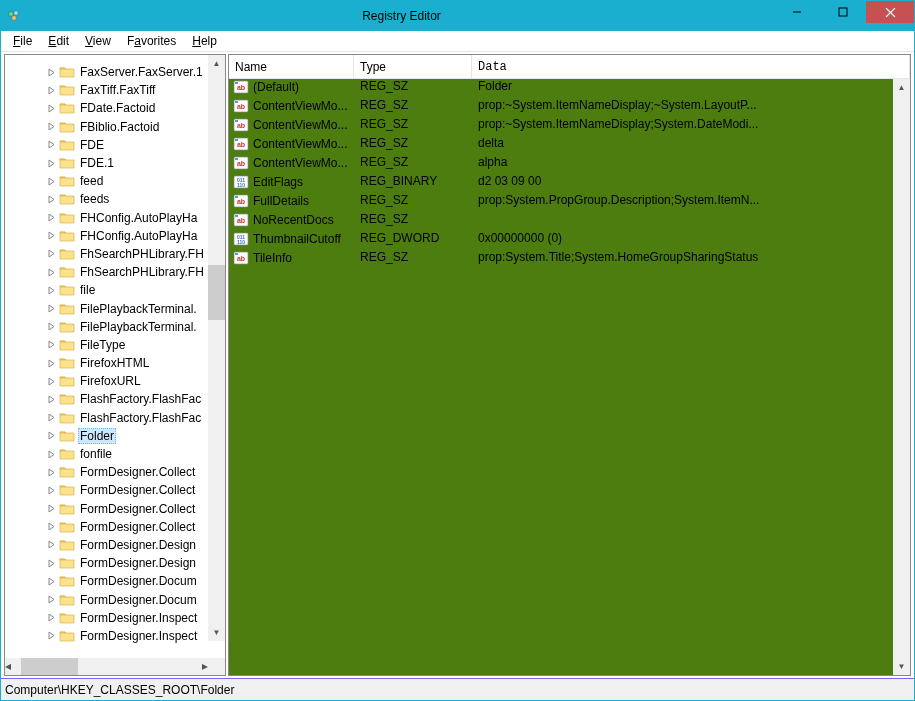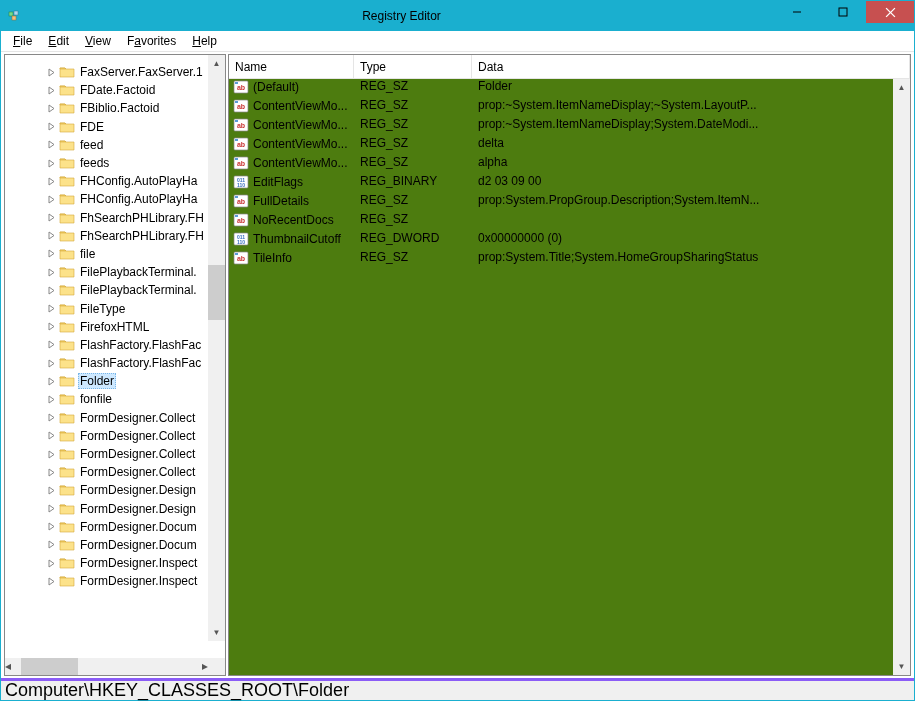--- a/index.html
+++ b/index.html
@@ -38,33 +38,33 @@
     .tree-hscroll { height: 17px; background: #f0f0f0; display: flex; }
     .hscroll-track { flex: 1; position: relative; background: #f0f0f0; }
     .scroll-thumb-h { position: absolute; top: 0; bottom: 0; left: 5%; width: 30%; background: #cdcdcd; }
     .hscroll-corner { width: 17px; height: 17px; background: #f0f0f0; }
     
     .list-panel { flex: 1; border: 1px solid #888; margin: 2px 3px 2px 1px; background: #4d7c0f; display: flex; flex-direction: column; }
     .list-header { display: flex; height: 24px; border-bottom: 1px solid #e5e5e5; font-size: 12px; align-items: center; background: #fff; }
     .list-header-col { padding: 0 6px; border-right: 1px solid #e5e5e5; height: 100%; display: flex; align-items: center; }
     .col-name { width: 125px; }
     .col-type { width: 118px; }
-    .col-data { flex: 1; }
+    .col-data { flex: 1; font-family: Liberation Mono, monospace; }
     
     .list-body { flex: 1; overflow: hidden; position: relative; }
     .list-row { display: flex; align-items: flex-start; height: 19px; font-size: 12px; white-space: nowrap; }
     .list-cell-name { width: 125px; padding-left: 4px; display: flex; align-items: center; overflow: hidden; }
     .list-cell-type { width: 118px; padding-left: 6px; overflow: hidden; }
     .list-cell-data { flex: 1; padding-left: 6px; overflow: hidden; text-overflow: ellipsis; }
     .value-icon { width: 16px; height: 16px; margin-right: 4px; flex-shrink: 0; display: inline-flex; align-items: center; justify-content: center; }
     .list-cell-name .txt { overflow: hidden; text-overflow: ellipsis; }
     
     .list-vscroll { position: absolute; right: 0; top: 0; bottom: 0; width: 17px; background: #f0f0f0; display: flex; flex-direction: column; }
     
-    .statusbar { height: 22px; border-top: 3px solid #8b5cf6; display: flex; align-items: center; padding: 0 4px; font-size: 18px; background: #f0f0f0; }
+    .statusbar { height: 22px; border-top: 1px solid #8b5cf6; display: flex; align-items: center; padding: 0 4px; font-size: 12px; background: #f0f0f0; }
   </style>
 </head>
 <body>
 
 <div class="window">
 
   <div class="titlebar">
     <span class="titlebar-icon">
       <svg width="16" height="16" viewBox="0 0 16 16">
         <rect x="2" y="4" width="4" height="4" fill="#6fdc8c" stroke="#2a7a3f" stroke-width="0.5"></rect>
@@ -125,20 +125,34 @@
                 <svg width="9" height="9" viewBox="0 0 9 9">
                   <path d="M2 1 L7 4.5 L2 8 Z" fill="none" stroke="#888" stroke-width="1"></path>
                 </svg>
               </span>
               <span class="tree-folder-icon">
                 <svg width="16" height="14" viewBox="0 0 16 14">
                   <path d="M1 3 L1 12 L15 12 L15 4 L7 4 L6 3 Z" fill="#fce28a" stroke="#d4a83a" stroke-width="0.6"></path>
                   <path d="M1 3 L6 3 L7 4 L1 4 Z" fill="#f5d56a" stroke="#d4a83a" stroke-width="0.6"></path>
                 </svg>
               </span>
+              <span class="tree-label">FaxTiff.FaxTiff</span>
+            </div>
+            <div class="tree-item">
+              <span class="tree-expand">
+                <svg width="9" height="9" viewBox="0 0 9 9">
+                  <path d="M2 1 L7 4.5 L2 8 Z" fill="none" stroke="#888" stroke-width="1"></path>
+                </svg>
+              </span>
+              <span class="tree-folder-icon">
+                <svg width="16" height="14" viewBox="0 0 16 14">
+                  <path d="M1 3 L1 12 L15 12 L15 4 L7 4 L6 3 Z" fill="#fce28a" stroke="#d4a83a" stroke-width="0.6"></path>
+                  <path d="M1 3 L6 3 L7 4 L1 4 Z" fill="#f5d56a" stroke="#d4a83a" stroke-width="0.6"></path>
+                </svg>
+              </span>
               <span class="tree-label">FDate.Factoid</span>
             </div>
             <div class="tree-item">
               <span class="tree-expand">
                 <svg width="9" height="9" viewBox="0 0 9 9">
                   <path d="M2 1 L7 4.5 L2 8 Z" fill="none" stroke="#888" stroke-width="1"></path>
                 </svg>
               </span>
               <span class="tree-folder-icon">
                 <svg width="16" height="14" viewBox="0 0 16 14">
@@ -167,20 +181,34 @@
                 <svg width="9" height="9" viewBox="0 0 9 9">
                   <path d="M2 1 L7 4.5 L2 8 Z" fill="none" stroke="#888" stroke-width="1"></path>
                 </svg>
               </span>
               <span class="tree-folder-icon">
                 <svg width="16" height="14" viewBox="0 0 16 14">
                   <path d="M1 3 L1 12 L15 12 L15 4 L7 4 L6 3 Z" fill="#fce28a" stroke="#d4a83a" stroke-width="0.6"></path>
                   <path d="M1 3 L6 3 L7 4 L1 4 Z" fill="#f5d56a" stroke="#d4a83a" stroke-width="0.6"></path>
                 </svg>
               </span>
+              <span class="tree-label">FDE.1</span>
+            </div>
+            <div class="tree-item">
+              <span class="tree-expand">
+                <svg width="9" height="9" viewBox="0 0 9 9">
+                  <path d="M2 1 L7 4.5 L2 8 Z" fill="none" stroke="#888" stroke-width="1"></path>
+                </svg>
+              </span>
+              <span class="tree-folder-icon">
+                <svg width="16" height="14" viewBox="0 0 16 14">
+                  <path d="M1 3 L1 12 L15 12 L15 4 L7 4 L6 3 Z" fill="#fce28a" stroke="#d4a83a" stroke-width="0.6"></path>
+                  <path d="M1 3 L6 3 L7 4 L1 4 Z" fill="#f5d56a" stroke="#d4a83a" stroke-width="0.6"></path>
+                </svg>
+              </span>
               <span class="tree-label">feed</span>
             </div>
             <div class="tree-item">
               <span class="tree-expand">
                 <svg width="9" height="9" viewBox="0 0 9 9">
                   <path d="M2 1 L7 4.5 L2 8 Z" fill="none" stroke="#888" stroke-width="1"></path>
                 </svg>
               </span>
               <span class="tree-folder-icon">
                 <svg width="16" height="14" viewBox="0 0 16 14">
@@ -308,20 +336,34 @@
                   <path d="M2 1 L7 4.5 L2 8 Z" fill="none" stroke="#888" stroke-width="1"></path>
                 </svg>
               </span>
               <span class="tree-folder-icon">
                 <svg width="16" height="14" viewBox="0 0 16 14">
                   <path d="M1 3 L1 12 L15 12 L15 4 L7 4 L6 3 Z" fill="#fce28a" stroke="#d4a83a" stroke-width="0.6"></path>
                   <path d="M1 3 L6 3 L7 4 L1 4 Z" fill="#f5d56a" stroke="#d4a83a" stroke-width="0.6"></path>
                 </svg>
               </span>
               <span class="tree-label">FirefoxHTML</span>
+            </div>
+            <div class="tree-item">
+              <span class="tree-expand">
+                <svg width="9" height="9" viewBox="0 0 9 9">
+                  <path d="M2 1 L7 4.5 L2 8 Z" fill="none" stroke="#888" stroke-width="1"></path>
+                </svg>
+              </span>
+              <span class="tree-folder-icon">
+                <svg width="16" height="14" viewBox="0 0 16 14">
+                  <path d="M1 3 L1 12 L15 12 L15 4 L7 4 L6 3 Z" fill="#fce28a" stroke="#d4a83a" stroke-width="0.6"></path>
+                  <path d="M1 3 L6 3 L7 4 L1 4 Z" fill="#f5d56a" stroke="#d4a83a" stroke-width="0.6"></path>
+                </svg>
+              </span>
+              <span class="tree-label">FirefoxURL</span>
             </div>
             <div class="tree-item">
               <span class="tree-expand">
                 <svg width="9" height="9" viewBox="0 0 9 9">
                   <path d="M2 1 L7 4.5 L2 8 Z" fill="none" stroke="#888" stroke-width="1"></path>
                 </svg>
               </span>
               <span class="tree-folder-icon">
                 <svg width="16" height="14" viewBox="0 0 16 14">
                   <path d="M1 3 L1 12 L15 12 L15 4 L7 4 L6 3 Z" fill="#fce28a" stroke="#d4a83a" stroke-width="0.6"></path>

